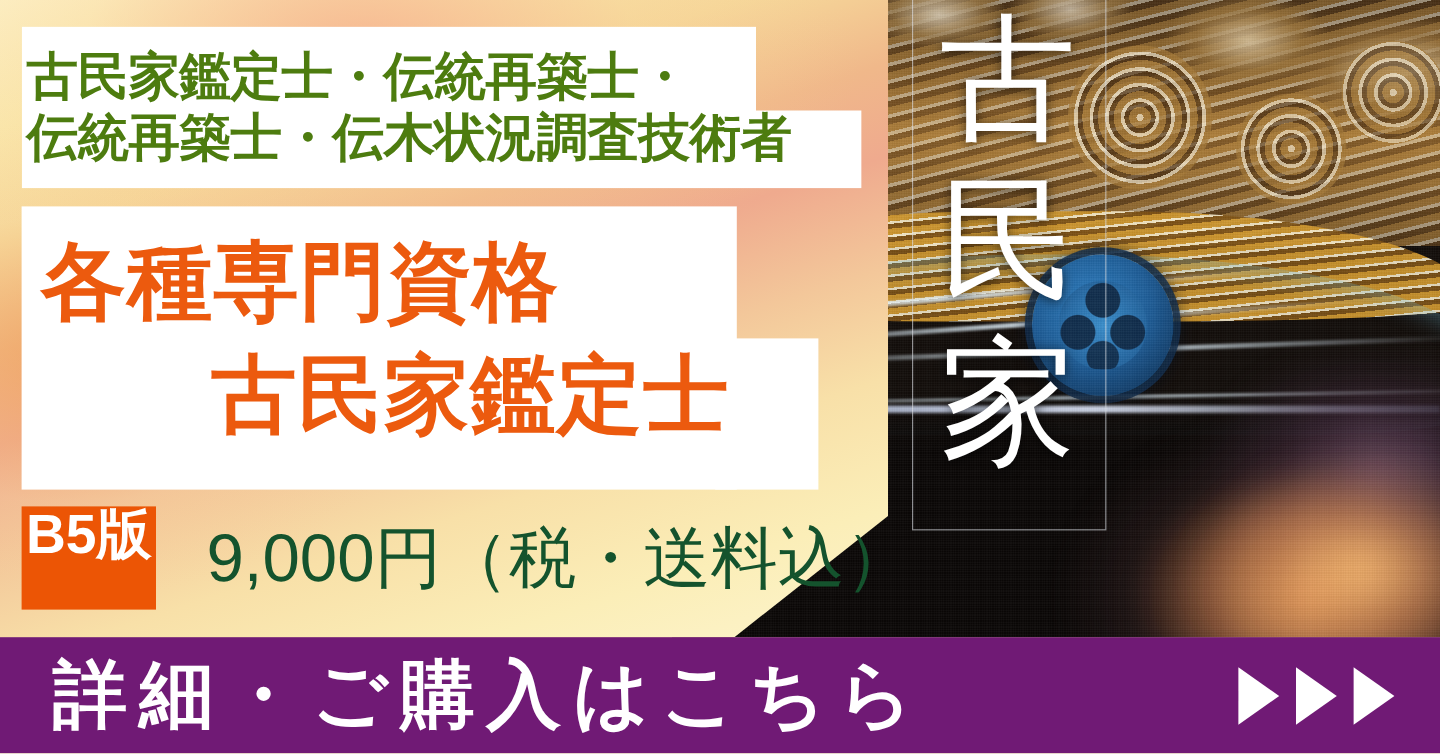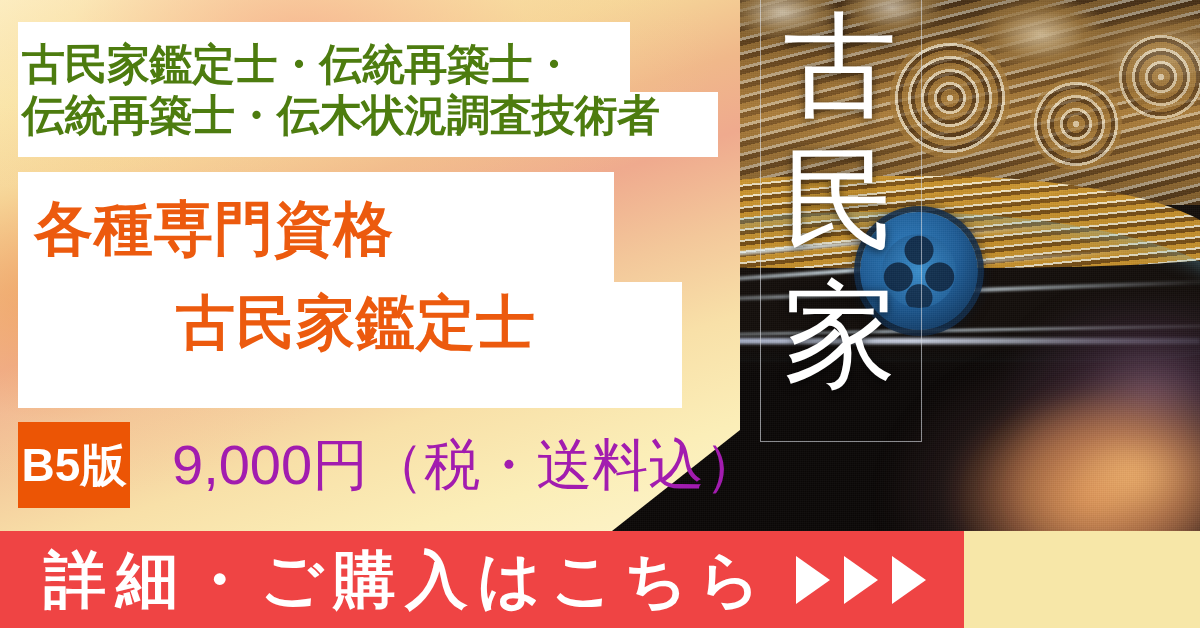--- a/index.html
+++ b/index.html
@@ -210,59 +210,59 @@
   }
   .panel-main-b{
     position:absolute; left:596px; top:282px;
     width:86px; height:126px;
     background:#fff;
   }
   .maintitle{
     position:absolute; left:18px; top:172px;
     width:664px; height:236px;
     color:#ec5a0e;
-    font-size:59px;
+    font-size:71px;
     font-weight:700;
     line-height:1.12;
     letter-spacing:1px;
     white-space:nowrap;
   }
   .maintitle .m1{position:absolute; left:16px;  top:24px;}
   .maintitle .m2{position:absolute; left:158px; top:118px;}
 
   
   .badge{
     position:absolute; left:18px; top:422px;
     width:112px; height:86px;
     background:#ec5505;
-    display:flex; align-items:center; justify-content:center;
+    display:flex; align-items:flex-start; justify-content:center;
   }
   .badge span{
     color:#fff;
     font-size:46px;
     font-weight:700;
     letter-spacing:0;
     line-height:1;
   }
   .price{
     position:absolute; left:172px; top:424px;
     height:84px;
     display:flex; align-items:center;
-    color:#a21caf;
+    color:#14532d;
     font-size:56px;
     font-weight:400;
     letter-spacing:0;
     white-space:nowrap;
   }
 
   
   .cta{
     position:absolute; left:0; top:531px;
-    width:964px; height:97px;
-    background:#ef4444;
+    width:1200px; height:97px;
+    background:#701a75;
     display:flex; align-items:center;
   }
   .cta-text{
     position:absolute; left:44px; top:50%;
     transform:translateY(-50%);
     color:#fff;
     font-size:62px;
     font-weight:700;
     letter-spacing:10px;
     white-space:nowrap;

